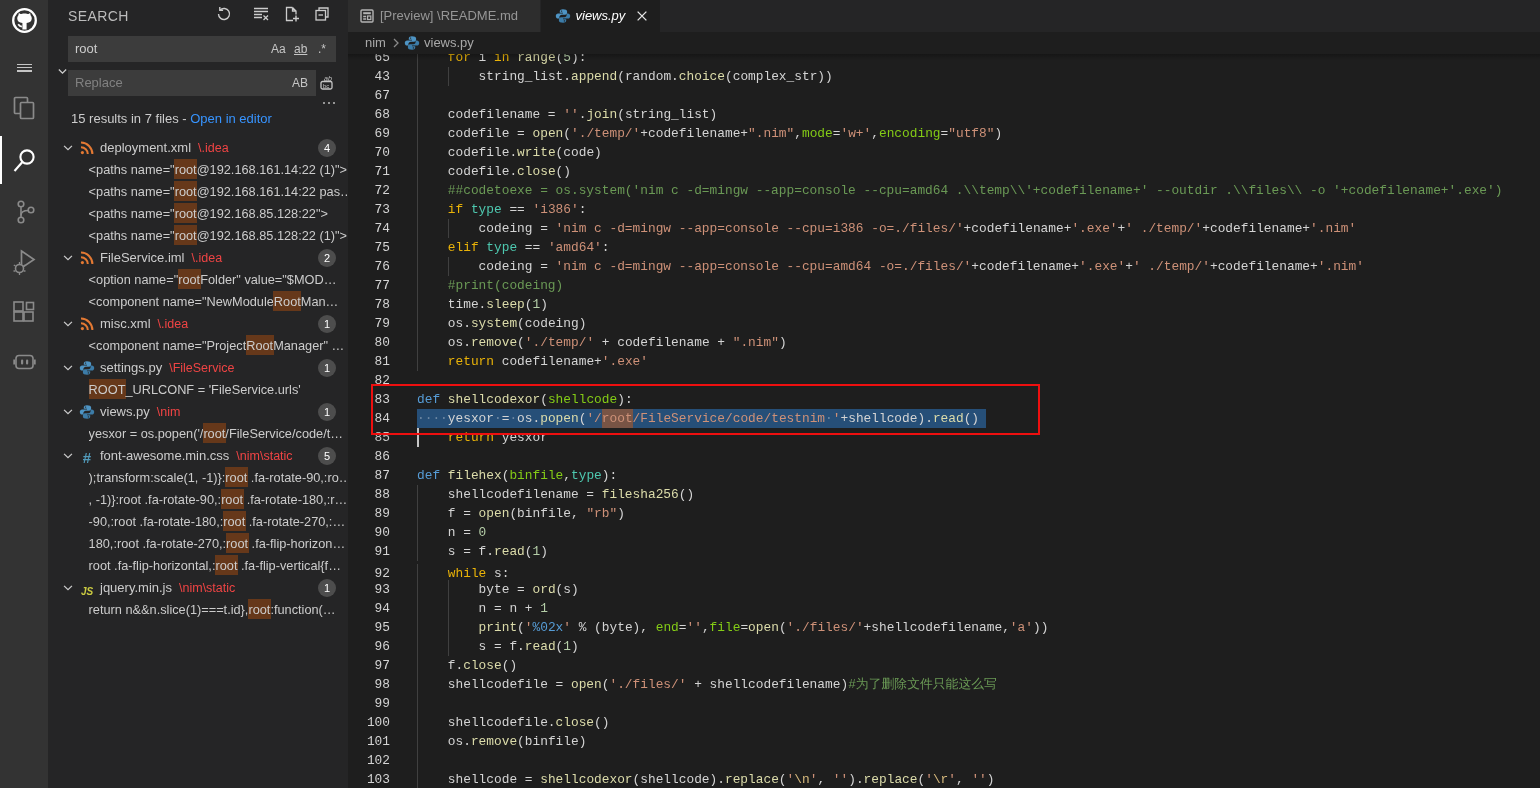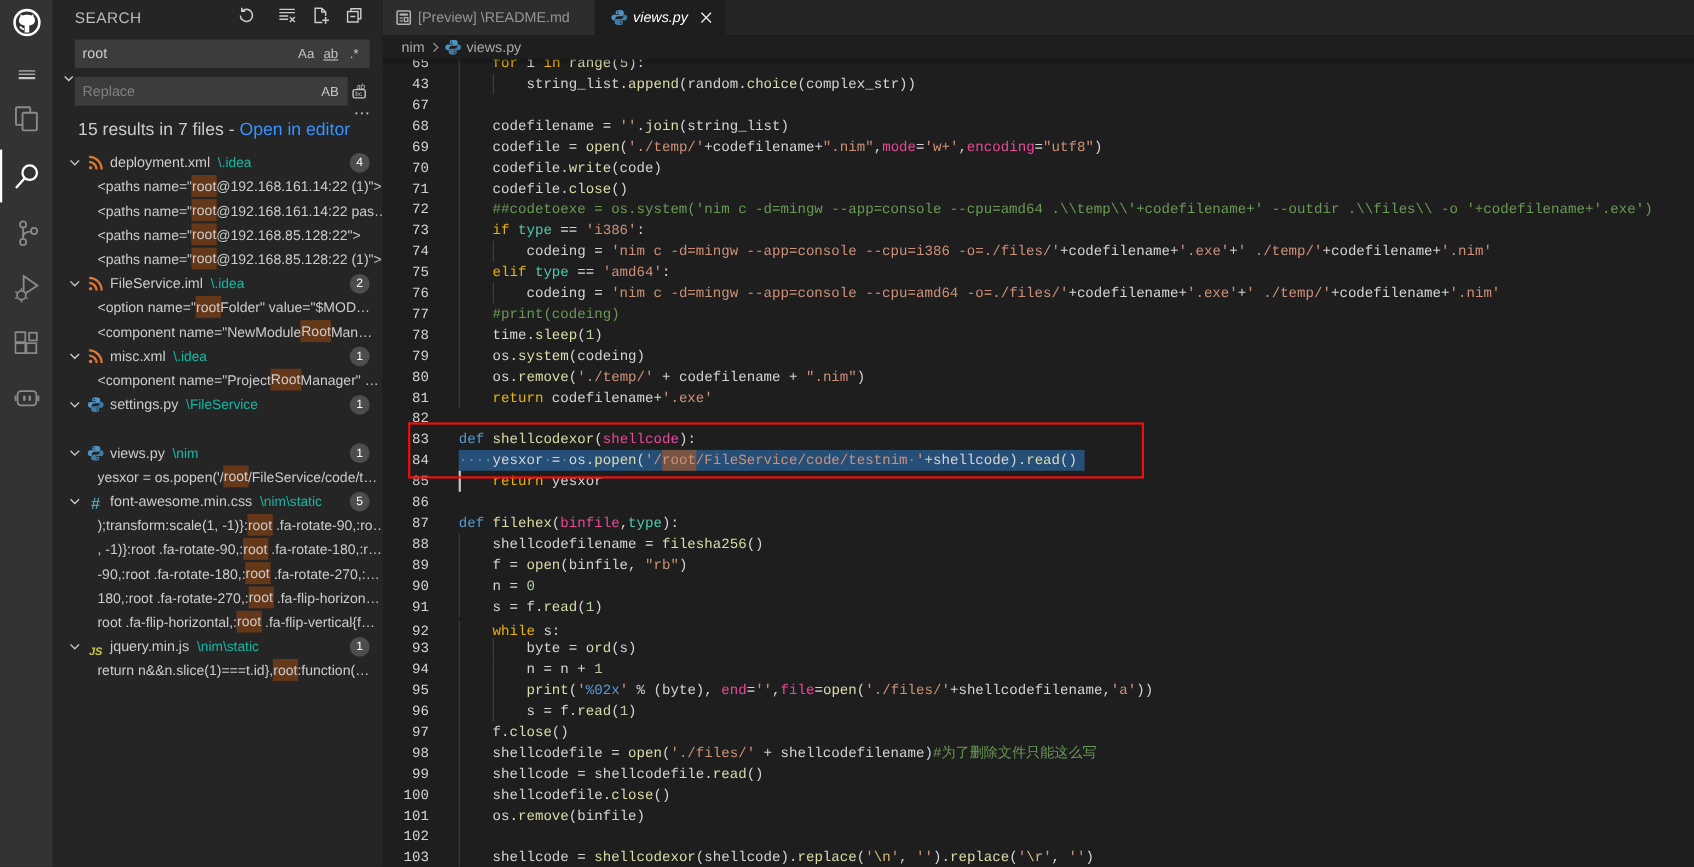--- a/index.html
+++ b/index.html
@@ -2,48 +2,48 @@
 <html><head><meta charset="utf-8"><style>
 * {margin:0;padding:0;box-sizing:border-box}
 html,body {width:1540px;height:788px;overflow:hidden;background:#1e1e1e;font-family:"Liberation Sans",sans-serif}
 .abs {position:absolute}
 #abar {position:absolute;left:0;top:0;width:48px;height:788px;background:#333333}
 #sbar {position:absolute;left:48px;top:0;width:300px;height:788px;background:#252526}
 #sbar .ttl {position:absolute;left:20px;top:8px;font-size:14px;color:#bcbcbc;letter-spacing:.4px}
 .hicon {position:absolute;top:6px;width:16px;height:16px}
 .inp {position:absolute;left:20px;background:#3c3c3c;color:#cccccc;font-size:13px;line-height:26px;height:26px;white-space:nowrap}
 .iic {position:absolute;top:0;height:26px;line-height:26px;font-size:12px;color:#c5c5c5}
-#res15 {position:absolute;left:23px;top:108px;height:22px;line-height:22px;font-size:16px;color:#cccccc}
+#res15 {position:absolute;left:23px;top:108px;height:22px;line-height:22px;font-size:13px;color:#cccccc}
 #res15 a {color:#3794ff;text-decoration:none}
 .trow {position:absolute;left:0;width:300px;height:22px;line-height:22px;font-size:13px;color:#cccccc}
 .chev {position:absolute;left:13px;top:4px;width:14px;height:14px}
 .ficon {position:absolute;left:31px;top:3px;width:16px;height:16px;text-align:center}
 .fname {position:absolute;left:52px;white-space:nowrap}
-.fdesc {margin-left:7px;white-space:nowrap;color:#14b8a6;font-size:12.5px}
+.fdesc {margin-left:7px;white-space:nowrap;color:#ef4444;font-size:12.5px}
 .badge {position:absolute;left:270px;top:2px;width:18px;height:18px;border-radius:9px;background:#4d4d4d;color:#ffffff;font-size:11px;line-height:18px;text-align:center}
 .rtext {position:absolute;left:40.6px;width:260px;overflow:hidden;white-space:nowrap;font-size:12.75px}
 .mhl {background:#66381a;padding:2.5px 0.5px;margin:0 -0.5px}
 #edt {position:absolute;left:348px;top:0;width:1192px;height:788px;background:#1e1e1e}
 #tabs {position:absolute;left:0;top:0;width:1192px;height:31.5px;background:#252526}
 .tab1 {position:absolute;left:0;top:0;width:192.5px;height:31.5px;background:#2d2d2d;border-right:1px solid #252526}
 .tab2 {position:absolute;left:192.5px;top:0;width:119px;height:31.5px;background:#1e1e1e}
 .tablbl {position:absolute;top:0;height:31.5px;line-height:31.5px;font-size:13px;white-space:nowrap}
 #bcrumb {position:absolute;left:0;top:31.5px;width:1192px;height:22px;background:#1e1e1e;color:#a9a9a9;font-size:13px;line-height:22px}
 #codewrap {position:absolute;left:0;top:53.5px;width:1192px;height:734.5px;overflow:hidden;font-family:"Liberation Mono",monospace;font-size:12.83px}
 #shadow {position:absolute;left:0;top:53.5px;width:1192px;height:6px;background:linear-gradient(rgba(0,0,0,.28),rgba(0,0,0,0));z-index:5}
 .ln {position:absolute;left:0;width:1192px;height:19px;line-height:19px;white-space:pre}
 .num {position:absolute;left:0;top:0;width:42px;text-align:right;color:#858585}
 .code {position:absolute;left:69px;top:0}
 .ig {position:absolute;top:0;width:1px;height:19px;background:#404040}
 .sel {position:absolute;top:0;height:19px;background:#264f78}
 .fm {position:absolute;top:0;height:19px;background:rgba(234,92,0,.42)}
 .cur {position:absolute;left:69px;top:0;width:2px;height:19px;background:#c6c6c6}
 .ws {color:rgba(215,221,228,.4)}
 .ln span {color:#d4d4d4}
-.ln .k {color:#eab308} .ln .d {color:#569cd6} .ln .f {color:#dcdcaa} .ln .v {color:#ec4899}
+.ln .k {color:#eab308} .ln .d {color:#569cd6} .ln .f {color:#dcdcaa} .ln .v {color:#84cc16}
 .ln .t {color:#4ec9b0} .ln .s {color:#ce9178} .ln .e {color:#d7ba7d} .ln .n {color:#b5cea8} .ln .c {color:#6a9955}
 .ln .ws {color:rgba(215,221,228,.4)}
 #redbox {position:absolute;left:23px;top:383.8px;width:669px;height:51px;border:2.7px solid #ee0f0f;z-index:40}
 </style></head>
 <body>
 <div id="abar">
  <svg class="abs" style="left:11px;top:7px" width="27" height="27" viewBox="0 0 27 27">
   <circle cx="13.5" cy="13.5" r="11.3" fill="none" stroke="#ffffff" stroke-width="2.3"></circle>
   <path d="M13.5 6.4c-1.8 0-3 .2-4 .7L7.9 5.9l-.5 2.3c-.8.9-1.2 1.9-1.2 3.1 0 3 2.2 4.5 5.2 4.8v6.4h4.2v-6.4c3-.3 5.2-1.8 5.2-4.8 0-1.2-.4-2.2-1.2-3.1l-.5-2.3-1.6 1.2c-1-.5-2.2-.7-4-.7z" fill="#ffffff"></path>
   <path d="M7.2 17.2c1.2 1.7 2.3 2.3 3.7 2.5" stroke="#ffffff" stroke-width="1.7" fill="none"></path>
@@ -185,20 +185,23 @@
 <div class="trow" style="top:356.6px">
       <svg class="chev" viewBox="0 0 16 16">
         <path d="M3.5 5.5 8 10l4.5-4.5" fill="none" stroke="#cccccc" stroke-width="1.4"></path>
       </svg>
       <span class="ficon"><svg width="16" height="16" viewBox="0 0 16 16">
           <path d="M7.9 1.2c-1.7 0-3.1.7-3.1 2v1.6h3.2v.6H3.1C1.8 5.4.8 6.4.8 8s1 2.6 2.3 2.6h1.3V9c0-1.3 1.1-2.3 2.4-2.3h3.3c1.1 0 2-.9 2-2V3.2c0-1.2-1.5-2-4.2-2zm-1.3 1.2a.7.7 0 1 1 0 1.4.7.7 0 0 1 0-1.4z" fill="#4e94c4"></path>
           <path d="M8.1 14.8c1.7 0 3.1-.7 3.1-2v-1.6H8v-.6h4.9c1.3 0 2.3-1 2.3-2.6s-1-2.6-2.3-2.6h-1.3V7c0 1.3-1.1 2.3-2.4 2.3H5.9c-1.1 0-2 .9-2 2v1.5c0 1.2 1.5 2 4.2 2zm1.3-1.2a.7.7 0 1 1 0-1.4.7.7 0 0 1 0 1.4z" fill="#3c7ca8"></path>
         </svg></span>
       <span class="fname">settings.py<span class="fdesc">\FileService</span></span>
       <span class="badge">1</span>
+    </div>
+<div class="trow" style="top:378.6px">
+      <span class="rtext"><span class="mhl">ROOT</span>_URLCONF = 'FileService.urls'</span>
     </div>
 <div class="trow" style="top:400.6px">
       <svg class="chev" viewBox="0 0 16 16">
         <path d="M3.5 5.5 8 10l4.5-4.5" fill="none" stroke="#cccccc" stroke-width="1.4"></path>
       </svg>
       <span class="ficon"><svg width="16" height="16" viewBox="0 0 16 16">
           <path d="M7.9 1.2c-1.7 0-3.1.7-3.1 2v1.6h3.2v.6H3.1C1.8 5.4.8 6.4.8 8s1 2.6 2.3 2.6h1.3V9c0-1.3 1.1-2.3 2.4-2.3h3.3c1.1 0 2-.9 2-2V3.2c0-1.2-1.5-2-4.2-2zm-1.3 1.2a.7.7 0 1 1 0 1.4.7.7 0 0 1 0-1.4z" fill="#4e94c4"></path>
           <path d="M8.1 14.8c1.7 0 3.1-.7 3.1-2v-1.6H8v-.6h4.9c1.3 0 2.3-1 2.3-2.6s-1-2.6-2.3-2.6h-1.3V7c0 1.3-1.1 2.3-2.4 2.3H5.9c-1.1 0-2 .9-2 2v1.5c0 1.2 1.5 2 4.2 2zm1.3-1.2a.7.7 0 1 1 0-1.4.7.7 0 0 1 0 1.4z" fill="#3c7ca8"></path>
         </svg></span>
       <span class="fname">views.py<span class="fdesc">\nim</span></span>
@@ -303,21 +306,21 @@
 <div class="ln" style="top:450.2px"><span class="num">89</span><div class="ig" style="left:69px"></div><span class="code"><span>    </span><span>f = </span><span class="f">open</span><span>(binfile, </span><span class="s">"rb"</span><span>)</span></span></div>
 <div class="ln" style="top:469.2px"><span class="num">90</span><div class="ig" style="left:69px"></div><span class="code"><span>    </span><span>n = </span><span class="n">0</span></span></div>
 <div class="ln" style="top:488.2px"><span class="num">91</span><div class="ig" style="left:69px"></div><span class="code"><span>    </span><span>s = f.</span><span class="f">read</span><span>(</span><span class="n">1</span><span>)</span></span></div>
 <div class="ln" style="top:510px"><span class="num">92</span><div class="ig" style="left:69px"></div><span class="code"><span>    </span><span class="k">while</span><span> s:</span></span></div>
 <div class="ln" style="top:526.2px"><span class="num">93</span><div class="ig" style="left:69px"></div><div class="ig" style="left:99.8px"></div><span class="code"><span>        </span><span>byte = </span><span class="f">ord</span><span>(s)</span></span></div>
 <div class="ln" style="top:545.2px"><span class="num">94</span><div class="ig" style="left:69px"></div><div class="ig" style="left:99.8px"></div><span class="code"><span>        </span><span>n = n + </span><span class="n">1</span></span></div>
 <div class="ln" style="top:564.2px"><span class="num">95</span><div class="ig" style="left:69px"></div><div class="ig" style="left:99.8px"></div><span class="code"><span>        </span><span class="f">print</span><span>(</span><span class="s">'</span><span class="d">%02x</span><span class="s">'</span><span> % (byte), </span><span class="v">end</span><span>=</span><span class="s">''</span><span>,</span><span class="v">file</span><span>=</span><span class="f">open</span><span>(</span><span class="s">'./files/'</span><span>+shellcodefilename,</span><span class="s">'a'</span><span>))</span></span></div>
 <div class="ln" style="top:583.2px"><span class="num">96</span><div class="ig" style="left:69px"></div><div class="ig" style="left:99.8px"></div><span class="code"><span>        </span><span>s = f.</span><span class="f">read</span><span>(</span><span class="n">1</span><span>)</span></span></div>
 <div class="ln" style="top:602.2px"><span class="num">97</span><div class="ig" style="left:69px"></div><span class="code"><span>    </span><span>f.</span><span class="f">close</span><span>()</span></span></div>
 <div class="ln" style="top:621.2px"><span class="num">98</span><div class="ig" style="left:69px"></div><span class="code"><span>    </span><span>shellcodefile = </span><span class="f">open</span><span>(</span><span class="s">'./files/'</span><span> + shellcodefilename)</span><span class="c">#为了删除文件只能这么写</span></span></div>
-<div class="ln" style="top:640.2px"><span class="num">99</span><div class="ig" style="left:69px"></div><span class="code"><span>    </span><span>shellcode = shellcodefile.</span><span class="f">read</span><span>()</span></span></div>
+<div class="ln" style="top:640.2px"><span class="num">99</span><div class="ig" style="left:69px"></div></div>
 <div class="ln" style="top:659.2px"><span class="num">100</span><div class="ig" style="left:69px"></div><span class="code"><span>    </span><span>shellcodefile.</span><span class="f">close</span><span>()</span></span></div>
 <div class="ln" style="top:678.2px"><span class="num">101</span><div class="ig" style="left:69px"></div><span class="code"><span>    </span><span>os.</span><span class="f">remove</span><span>(binfile)</span></span></div>
 <div class="ln" style="top:697.2px"><span class="num">102</span><div class="ig" style="left:69px"></div></div>
 <div class="ln" style="top:716.2px"><span class="num">103</span><div class="ig" style="left:69px"></div><span class="code"><span>    </span><span>shellcode = </span><span class="f">shellcodexor</span><span>(shellcode).</span><span class="f">replace</span><span>(</span><span class="s">'</span><span class="e">\n</span><span class="s">'</span><span>, </span><span class="s">''</span><span>).</span><span class="f">replace</span><span>(</span><span class="s">'</span><span class="e">\r</span><span class="s">'</span><span>, </span><span class="s">''</span><span>)</span></span></div>
  </div>
  <div id="shadow"></div>
  <div id="redbox"></div>
 </div>
 
 </body></html>

